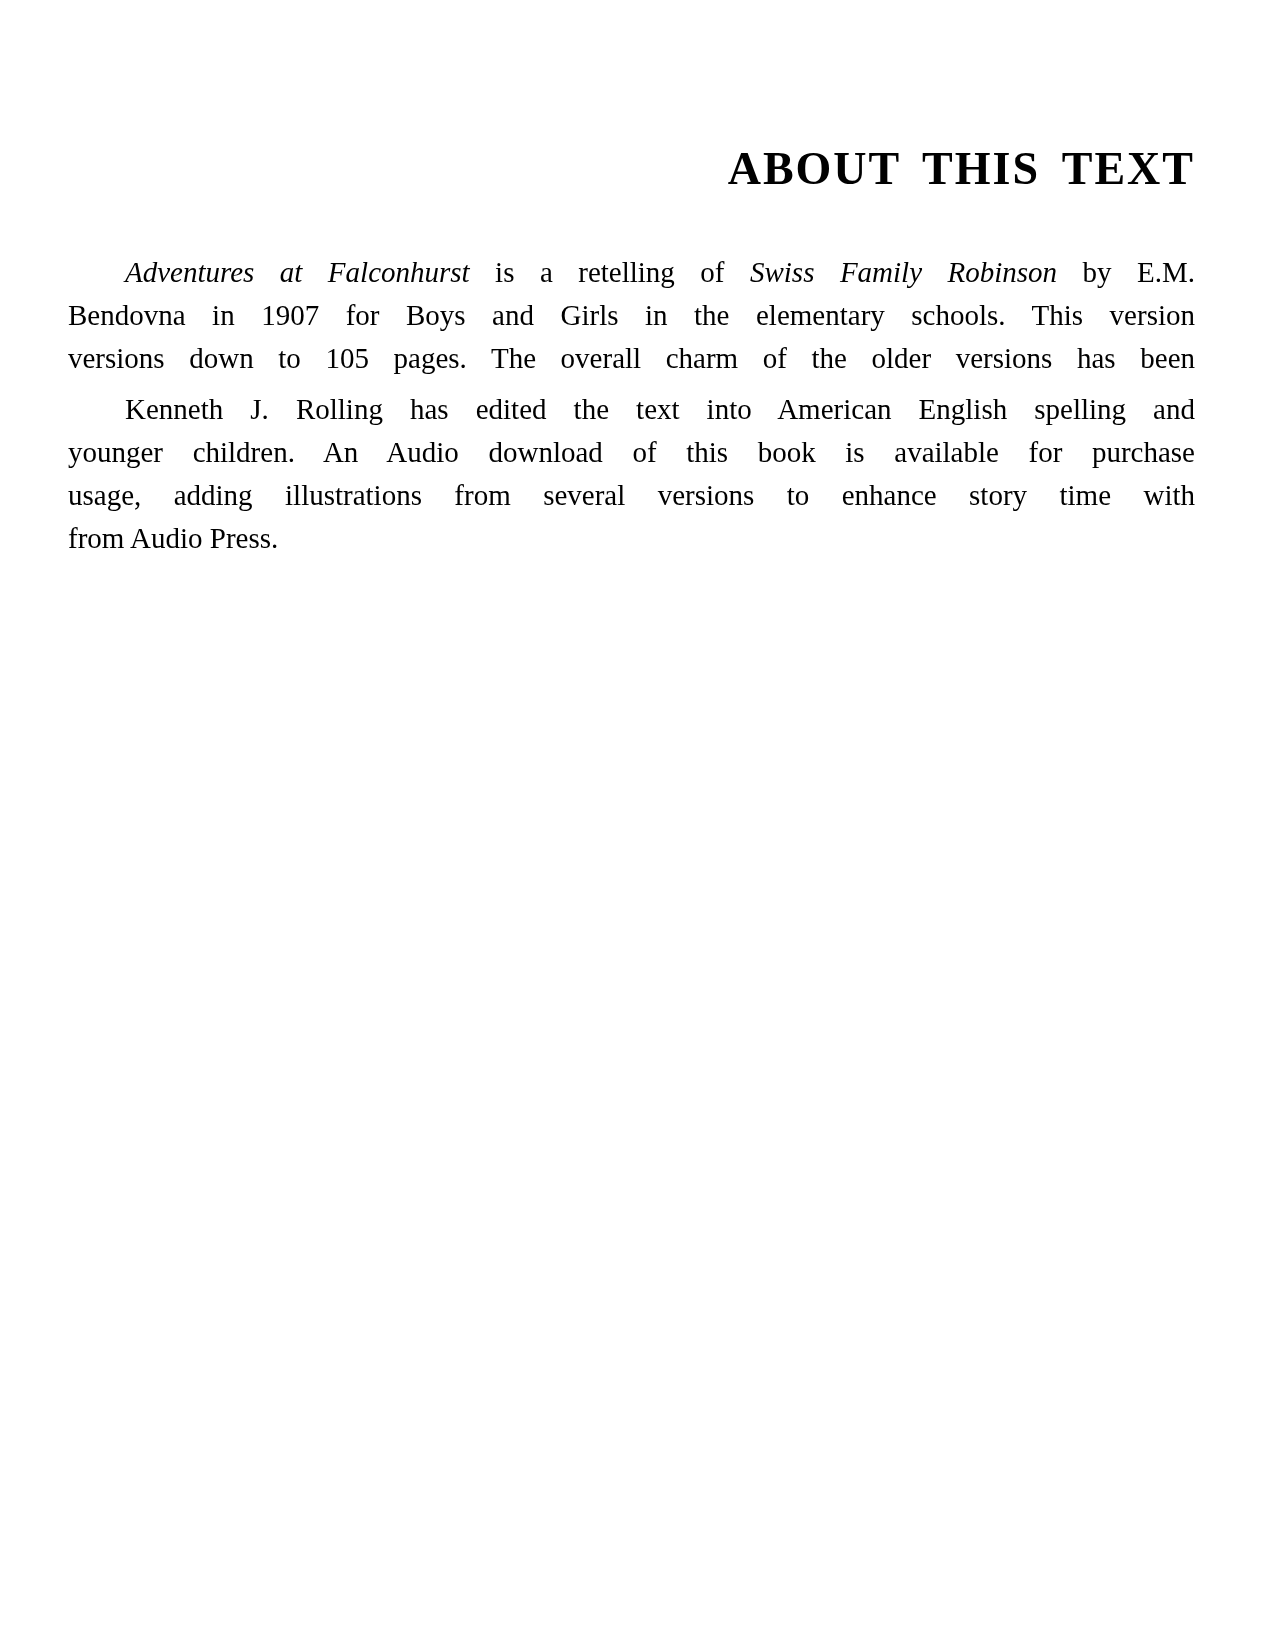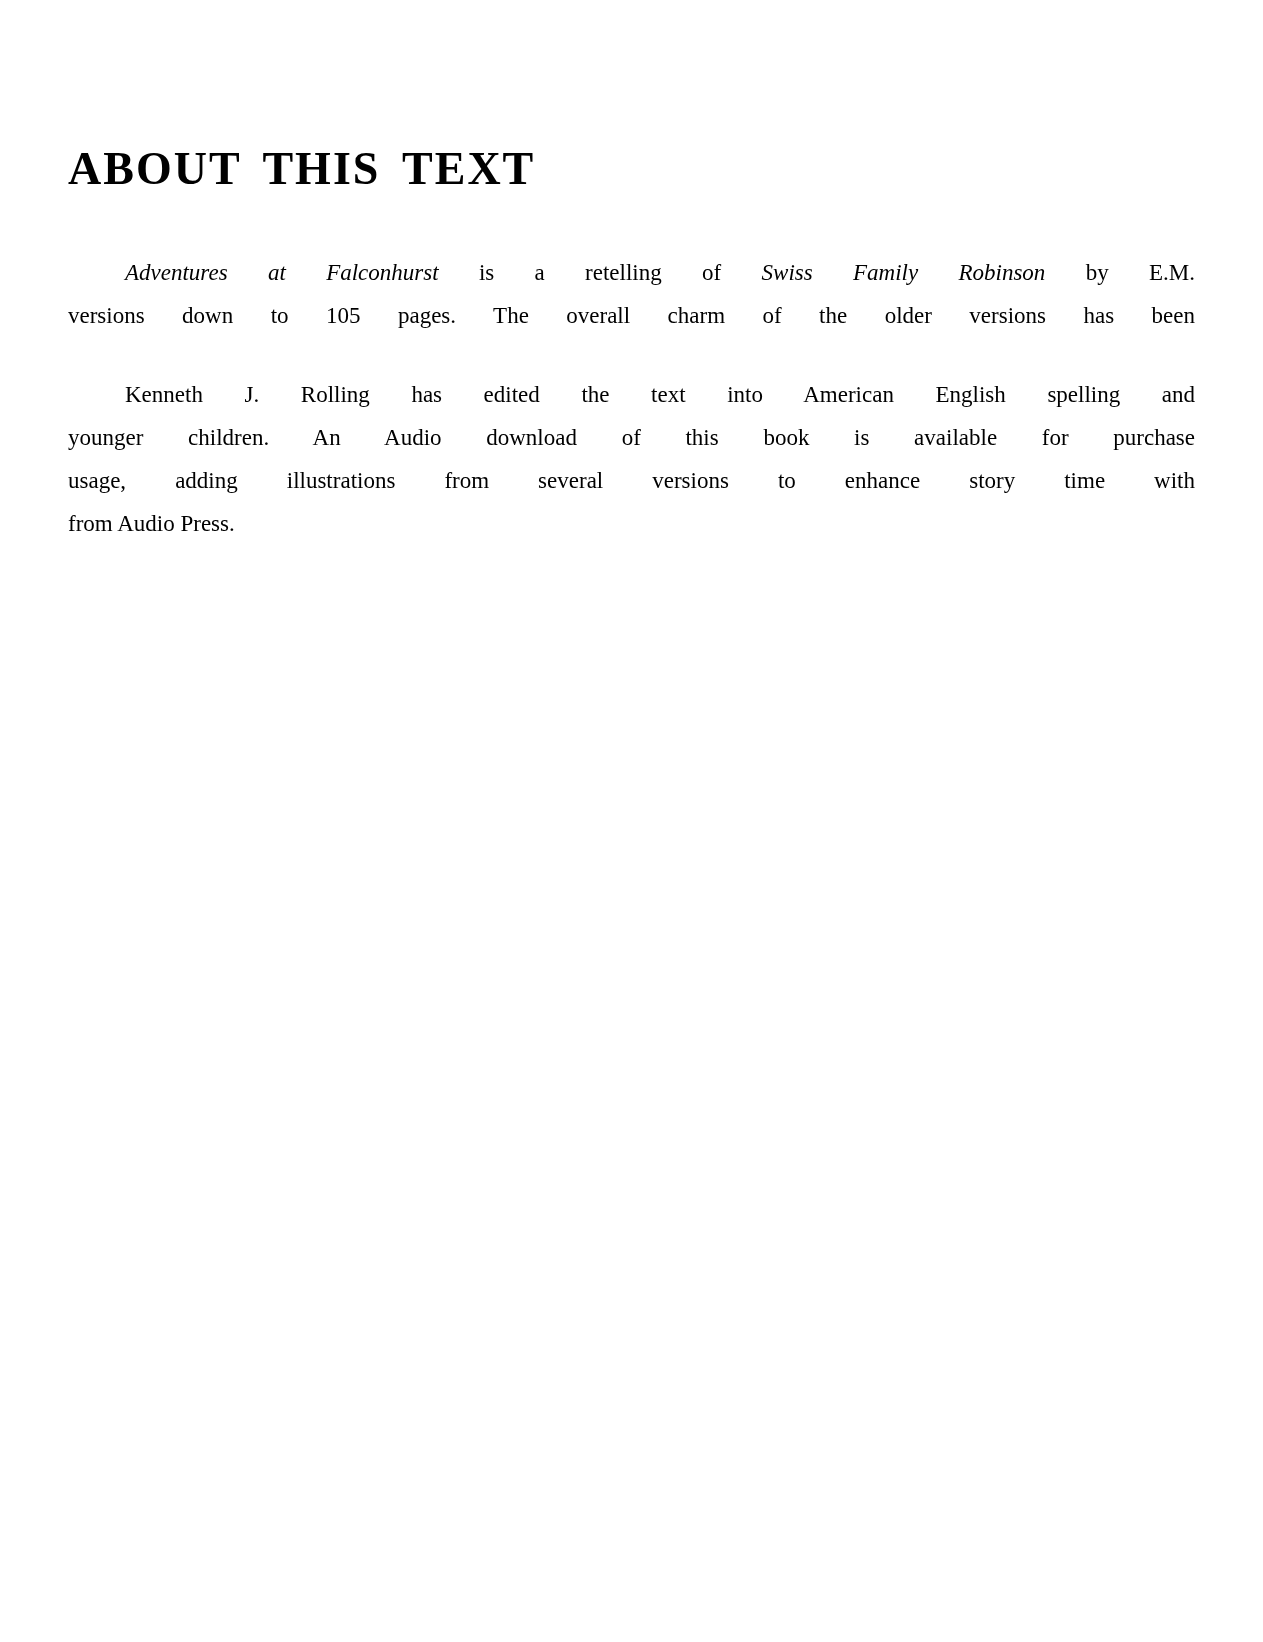--- a/index.html
+++ b/index.html
@@ -18,35 +18,35 @@
     font-family: "Liberation Serif", "DejaVu Serif", serif;
     overflow: hidden;
   }
   .title {
     margin: 0;
     padding: 146px 0 59px 0;
     font-family: "Liberation Serif", "DejaVu Serif", serif;
     font-weight: bold;
     font-size: 46px;
     line-height: 46px;
-    text-align: left;
+    text-align: right;
     letter-spacing: 2px;
     word-spacing: 9px;
   }
   .paragraphs {
     width: 100%;
   }
   .paragraph {
     margin: 0;
   }
   .paragraph + .paragraph {
-    margin-top: 36px;
+    margin-top: 8px;
   }
   .line {
-    font-size: 23px;
+    font-size: 29px;
     line-height: 43px;
     text-align: justify;
     text-align-last: justify;
     -moz-text-align-last: justify;
     white-space: normal;
   }
   .line.first {
     text-indent: 57px;
   }
   .line.last {
@@ -59,20 +59,21 @@
 </style>
 </head>
 <body>
 
 <div class="page">
   <h1 class="title">ABOUT THIS TEXT</h1>
 
   <div class="paragraphs">
       <div class="paragraph">
         <div class="line first"><span class="italic">Adventures at Falconhurst</span><span> is a retelling of </span><span class="italic">Swiss Family Robinson</span><span> by E.M.</span></div>
+        <div class="line"><span>Bendovna in 1907 for Boys and Girls in the elementary schools. This version</span></div>
         <div class="line"><span>versions down to 105 pages. The overall charm of the older versions has been</span></div>
       </div>
       <div class="paragraph">
         <div class="line first"><span>Kenneth J. Rolling has edited the text into American English spelling and</span></div>
         <div class="line"><span>younger children. An Audio download of this book is available for purchase</span></div>
         <div class="line"><span>usage, adding illustrations from several versions to enhance story time with</span></div>
         <div class="line last"><span>from Audio Press.</span></div>
       </div>
     </div>
 </div>

